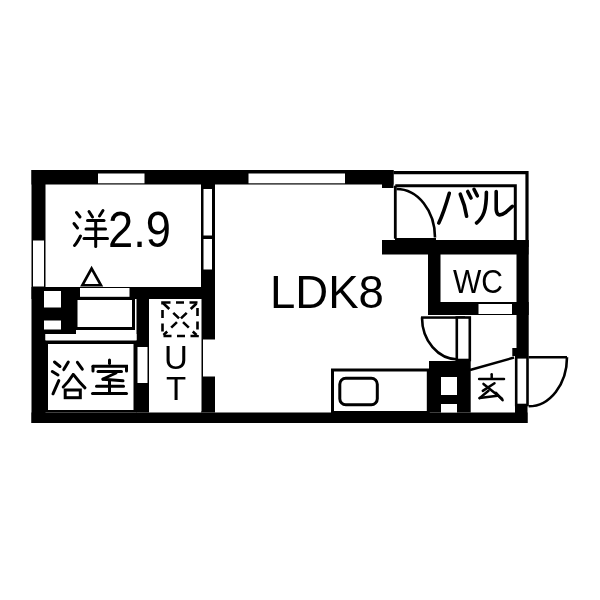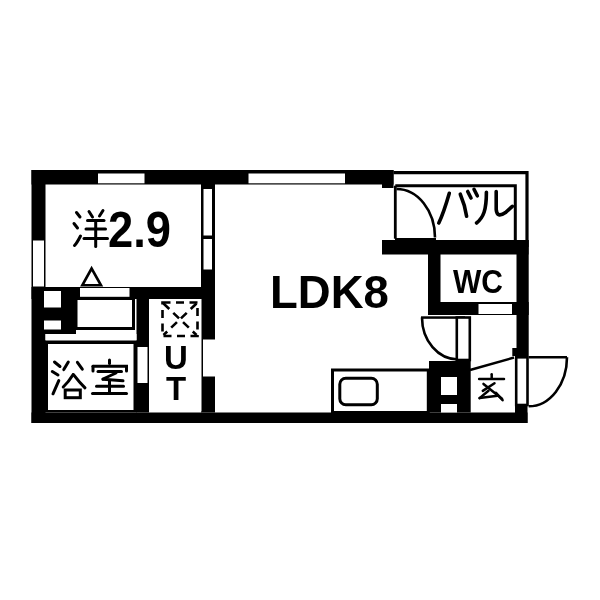--- a/index.html
+++ b/index.html
@@ -1,16 +1,16 @@
 <!DOCTYPE html>
 <html><head>
 <meta charset="utf-8">
 <style>
   html,body{margin:0;padding:0;background:#fff;}
-  .wrap{width:600px;height:600px;position:relative;font-weight:bold;}
+  .wrap{width:600px;height:600px;position:relative;}
   svg{position:absolute;top:0;left:0;transform:translateZ(0);will-change:transform;}
   text{font-family:"Liberation Sans", sans-serif;fill:#000;}
 </style>
 </head>
 <body>
 <div class="wrap">
 <svg width="600" height="600" viewBox="0 0 600 600">
 
   <rect x="0" y="0" width="600" height="600" fill="#ffffff"></rect>
 

